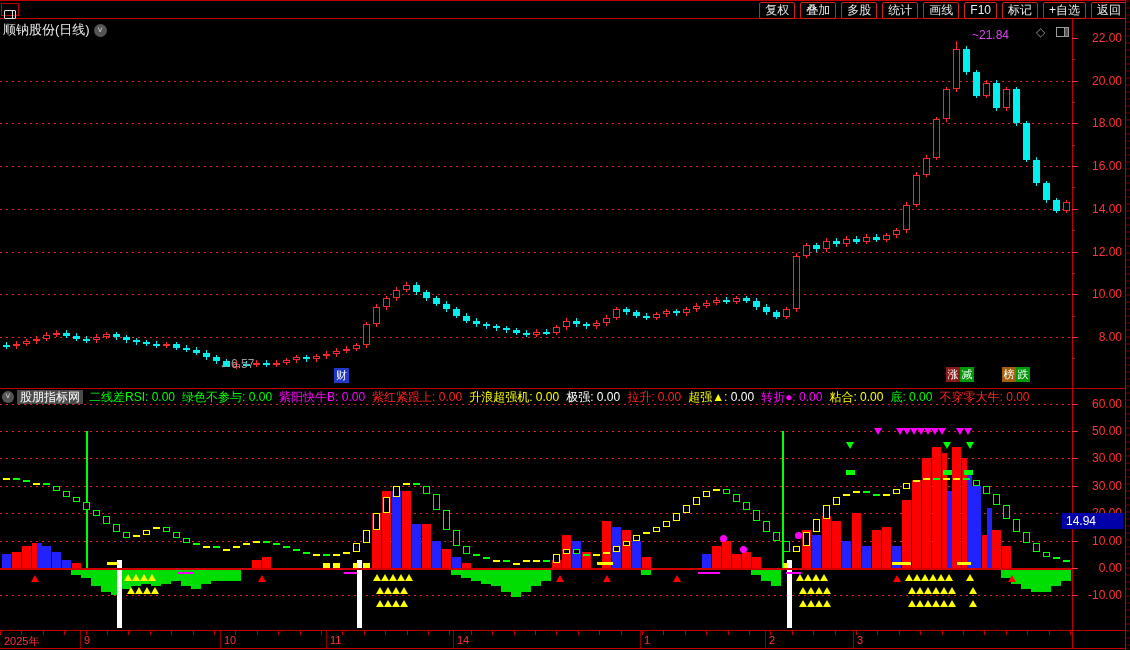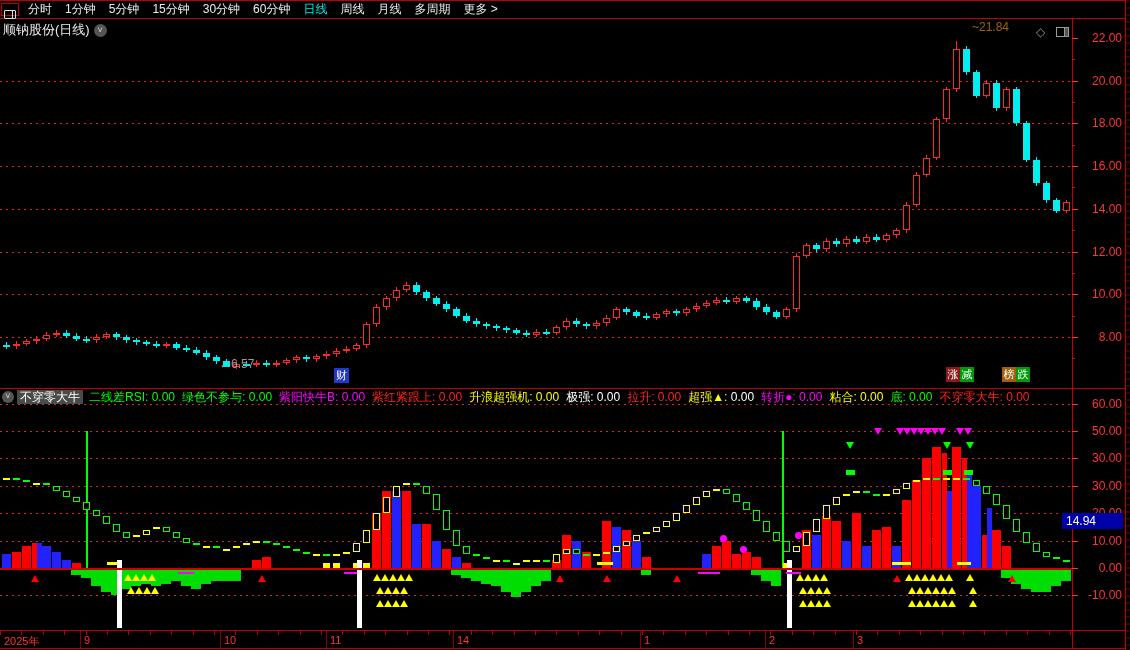--- a/index.html
+++ b/index.html
@@ -19,21 +19,21 @@
   #periods{display:flex;gap:13px;margin-left:9px;color:#ececec;font-size:12px;line-height:17px;white-space:nowrap;}
   .period.active{color:#00e8e8;}
   #tb-right{position:absolute;right:3px;top:1px;display:flex;gap:5px;}
   .tb-btn{border:1px solid #cc2222;border-radius:2px;color:#ececec;font-size:12px;height:15px;line-height:14px;padding:0 5px;}
   
   #title-row{position:absolute;left:3px;top:21px;color:#ececec;font-size:13px;display:flex;align-items:center;gap:4px;}
   .chev-circle{display:inline-block;width:13px;height:13px;border-radius:50%;background:#555;color:#ddd;
                font-size:9px;line-height:12px;text-align:center;}
   .ylab{position:absolute;width:46px;text-align:right;color:#ff3333;font-size:12px;}
   .ann{position:absolute;font-size:12px;}
-  #ann-peak{left:972px;top:20px;color:#a16207;}
+  #ann-peak{left:972px;top:28px;color:#d946ef;}
   #ann-low{left:219px;top:357px;color:#9a9a9a;}
   #news-badge{position:absolute;left:334px;top:368px;width:15px;height:15px;background:#2238c8;color:#fff;
               font-size:11px;line-height:15px;text-align:center;}
   .corner-badge{position:absolute;top:367px;display:flex;}
   .corner-badge span{display:inline-block;width:14px;height:15px;color:#fff;font-size:11px;line-height:15px;text-align:center;}
   #icon-diamond{position:absolute;left:1036px;top:25px;color:#8a8a8a;font-size:12px;}
   #icon-split{position:absolute;left:1056px;top:27px;width:13px;height:10px;border:1px solid #999;box-sizing:border-box;
               background:linear-gradient(to right,transparent 0 7px,#999 7px 8px,#555 8px);}
   
   #ind-header{position:absolute;left:2px;top:390px;width:1070px;height:14px;display:flex;align-items:center;
@@ -55,32 +55,30 @@
               background:repeating-linear-gradient(to bottom,#3a0000 0 2px,#000 2px 7px);}
   .tri{position:absolute;width:0;height:0;}
 </style>
 </head>
 <body>
 
 <div id="app">
 
   <div id="toolbar">
     <span id="win-box"><span class="win-glyph"></span></span>
-    <div id="periods">
-        <span class="period">分时</span>
-        <span class="period">1分钟</span>
-        <span class="period">5分钟</span>
-        <span class="period">15分钟</span>
-        <span class="period">30分钟</span>
-        <span class="period">60分钟</span>
-        <span class="period active">日线</span>
-        <span class="period">周线</span>
-        <span class="period">月线</span>
-        <span class="period">多周期</span>
-        <span class="period">更多 &gt;</span>
+    <div id="tb-right">
+        <span class="tb-btn">复权</span>
+        <span class="tb-btn">叠加</span>
+        <span class="tb-btn">多股</span>
+        <span class="tb-btn">统计</span>
+        <span class="tb-btn">画线</span>
+        <span class="tb-btn">F10</span>
+        <span class="tb-btn">标记</span>
+        <span class="tb-btn">+自选</span>
+        <span class="tb-btn">返回</span>
       </div>
   </div>
 
   <div id="title-row">
     <span id="stock-title">顺钠股份(日线)</span>
     <span class="chev-circle">˅</span>
   </div>
 
   <span id="icon-diamond">◇</span>
   <span id="icon-split"></span>
@@ -320,21 +318,21 @@
       <div class="corner-badge" style="left: 1002px;">
         <span style="background: rgb(160, 96, 16);">榜</span>
         <span style="background: rgb(0, 153, 10);">跌</span>
       </div>
     </div>
 
   <div class="hline" style="left:0;top:388px;width:1130px;"></div>
 
   <div id="ind-header">
     <span class="chev-circle" style="width:12px;height:12px;line-height:11px;">˅</span>
-    <span id="ind-source" class="src-box">不穿零大牛</span>
+    <span id="ind-source" class="src-box">股朋指标网</span>
     <span id="ind-items"><span class="ind-item"><span style="color: rgb(0, 255, 0);">二线差RSI: </span><span style="color: rgb(0, 255, 0);">0.00</span></span><span class="ind-item"><span style="color: rgb(0, 255, 0);">绿色不参与: </span><span style="color: rgb(0, 255, 0);">0.00</span></span><span class="ind-item"><span style="color: rgb(255, 0, 255);">紫阳快牛B: </span><span style="color: rgb(255, 0, 255);">0.00</span></span><span class="ind-item"><span style="color: rgb(255, 34, 34);">紫红紧跟上: </span><span style="color: rgb(255, 34, 34);">0.00</span></span><span class="ind-item"><span style="color: rgb(255, 255, 0);">升浪超强机: </span><span style="color: rgb(255, 255, 0);">0.00</span></span><span class="ind-item"><span style="color: rgb(255, 255, 255);">极强: </span><span style="color: rgb(255, 255, 255);">0.00</span></span><span class="ind-item"><span style="color: rgb(255, 34, 34);">拉升: </span><span style="color: rgb(255, 34, 34);">0.00</span></span><span class="ind-item"><span style="color: rgb(255, 255, 0);">超强▲: </span><span style="color: rgb(255, 255, 255);">0.00</span></span><span class="ind-item"><span style="color: rgb(255, 0, 255);">转折●: </span><span style="color: rgb(255, 0, 255);">0.00</span></span><span class="ind-item"><span style="color: rgb(255, 255, 0);">粘合: </span><span style="color: rgb(255, 255, 0);">0.00</span></span><span class="ind-item"><span style="color: rgb(0, 255, 0);">底: </span><span style="color: rgb(0, 255, 0);">0.00</span></span><span class="ind-item"><span style="color: rgb(255, 34, 34);">不穿零大牛: </span><span style="color: rgb(255, 34, 34);">0.00</span></span></span>
   </div>
 
   <div id="layer-ind" class="abs" style="left:0;top:0;width:1130px;height:650px;">
       <div class="dot" style="position: absolute; left: 0px; top: 403.6px; width: 1072px; height: 1px;"></div>
       <div class="dot" style="position: absolute; left: 0px; top: 431px; width: 1072px; height: 1px;"></div>
       <div class="dot" style="position: absolute; left: 0px; top: 458.4px; width: 1072px; height: 1px;"></div>
       <div class="dot" style="position: absolute; left: 0px; top: 485.8px; width: 1072px; height: 1px;"></div>
       <div class="dot" style="position: absolute; left: 0px; top: 513.2px; width: 1072px; height: 1px;"></div>
       <div class="dot" style="position: absolute; left: 0px; top: 540.6px; width: 1072px; height: 1px;"></div>

